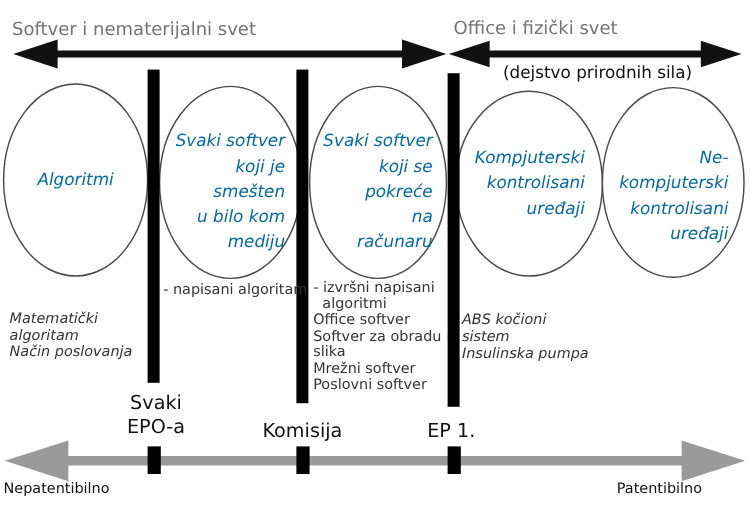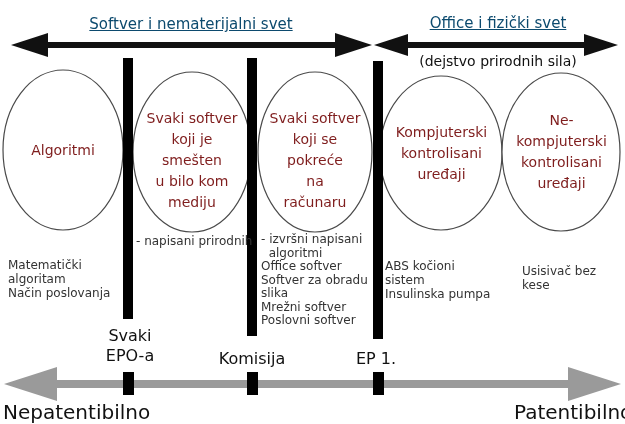--- a/index.html
+++ b/index.html
@@ -9,57 +9,57 @@
     height: 424px;
     background: #ffffff;
     font-family: "DejaVu Sans", "Liberation Sans", sans-serif;
     color: #1b1b1b;
     overflow: hidden;
   }
   .abs { position: absolute; }
   #shapes { position: absolute; left: 0; top: 0; }
   .axis-label {
     font-size: 15px;
-    text-align: center;
-    color: #0c4a6e;
+    text-align: left;
+    color: #737373;
     white-space: nowrap;
-    text-decoration: underline;
   }
   .axis-sublabel {
     font-size: 14px;
     text-align: center;
     color: #111;
     white-space: nowrap;
   }
   .ellipse-label {
     display: flex;
     align-items: center;
     justify-content: center;
-    text-align: center;
+    text-align: right;
     font-size: 14px;
     line-height: 21px;
     white-space: pre-line;
-    color: #7f1d1d;
+    color: #0369a1;
+    font-style: italic;
   }
   .example {
     font-size: 12px;
     line-height: 13.5px;
     white-space: pre;
     color: #333;
   }
-  .example.tall { line-height: 14px; }
+  .example.tall { line-height: 14px; font-style: italic; }
   .divider-label {
     font-size: 16px;
     line-height: 20px;
     text-align: center;
     white-space: pre-line;
     color: #111;
   }
   .end-label {
-    font-size: 20px;
+    font-size: 12px;
     color: #111;
     white-space: nowrap;
   }
 </style>
 </head>
 <body>
 
 <div id="canvas">
 
   <svg id="shapes" width="625" height="424" viewBox="0 0 625 424">
@@ -108,41 +108,39 @@
 u bilo kom
 mediju</div>
   <div class="abs ellipse-label" style="left:259px; top:80px; width:112px; height:160px;">Svaki softver
 koji se
 pokreće
 na
 računaru</div>
   <div class="abs ellipse-label" style="left:381px; top:76px; width:121px; height:154px;">Kompjuterski
 kontrolisani
 uređaji</div>
-  <div class="abs ellipse-label" style="left:503px; top:73px; width:117px; height:158px;">Ne-
+  <div class="abs ellipse-label" style="left:503px; top:85px; width:117px; height:158px;">Ne-
 kompjuterski
 kontrolisani
 uređaji</div>
 
   <div class="abs example tall" style="left:8px; top:258px;">Matematički
 algoritam
 Način poslovanja</div>
-  <div class="abs example" style="left:136px; top:235px;">- napisani prirodnih</div>
+  <div class="abs example" style="left:136px; top:235px;">- napisani algoritam</div>
   <div class="abs example" style="left:261px; top:233px;">- izvršni napisani
   algoritmi
 Office softver
 Softver za obradu
 slika
 Mrežni softver
 Poslovni softver</div>
   <div class="abs example tall" style="left:385px; top:259px;">ABS kočioni
 sistem
 Insulinska pumpa</div>
-  <div class="abs example tall" style="left:522px; top:264px;">Usisivač bez
-kese</div>
 
   <div class="abs divider-label" style="left:88px; top:326px; width:84px;">Svaki
 EPO-a</div>
   <div class="abs divider-label" style="left:210px; top:349px; width:84px;">Komisija</div>
   <div class="abs divider-label" style="left:334px; top:349px; width:84px;">EP 1.</div>
 
   <div class="abs end-label" style="left:3px; top:400px;">Nepatentibilno</div>
   <div class="abs end-label" style="left:514px; top:400px;">Patentibilno</div>
 
 </div>

